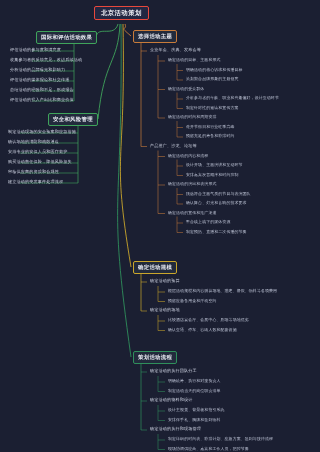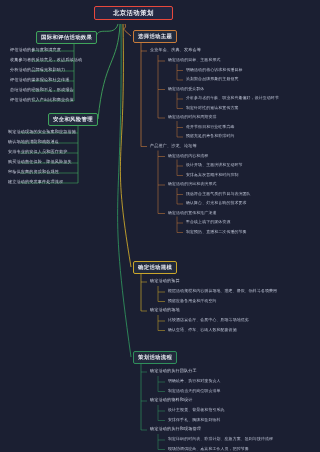--- a/index.html
+++ b/index.html
@@ -20,21 +20,21 @@
     color:#e8eaf2;
     line-height:1;
   }
   
   .root{
     border:1.4px solid #e8483c;
     background:#232742;
     color:#f0f2f8;
     font-size:6.4px;
     font-weight:bold;
-    padding:3px 18px;
+    padding:3px 6px;
     border-radius:2px;
     letter-spacing:.4px;
   }
   
   .l1{
     border:1.2px solid #3fa45b;
     background:#222a3c;
     font-size:5.4px;
     font-weight:bold;
     padding:2.6px 4px;

